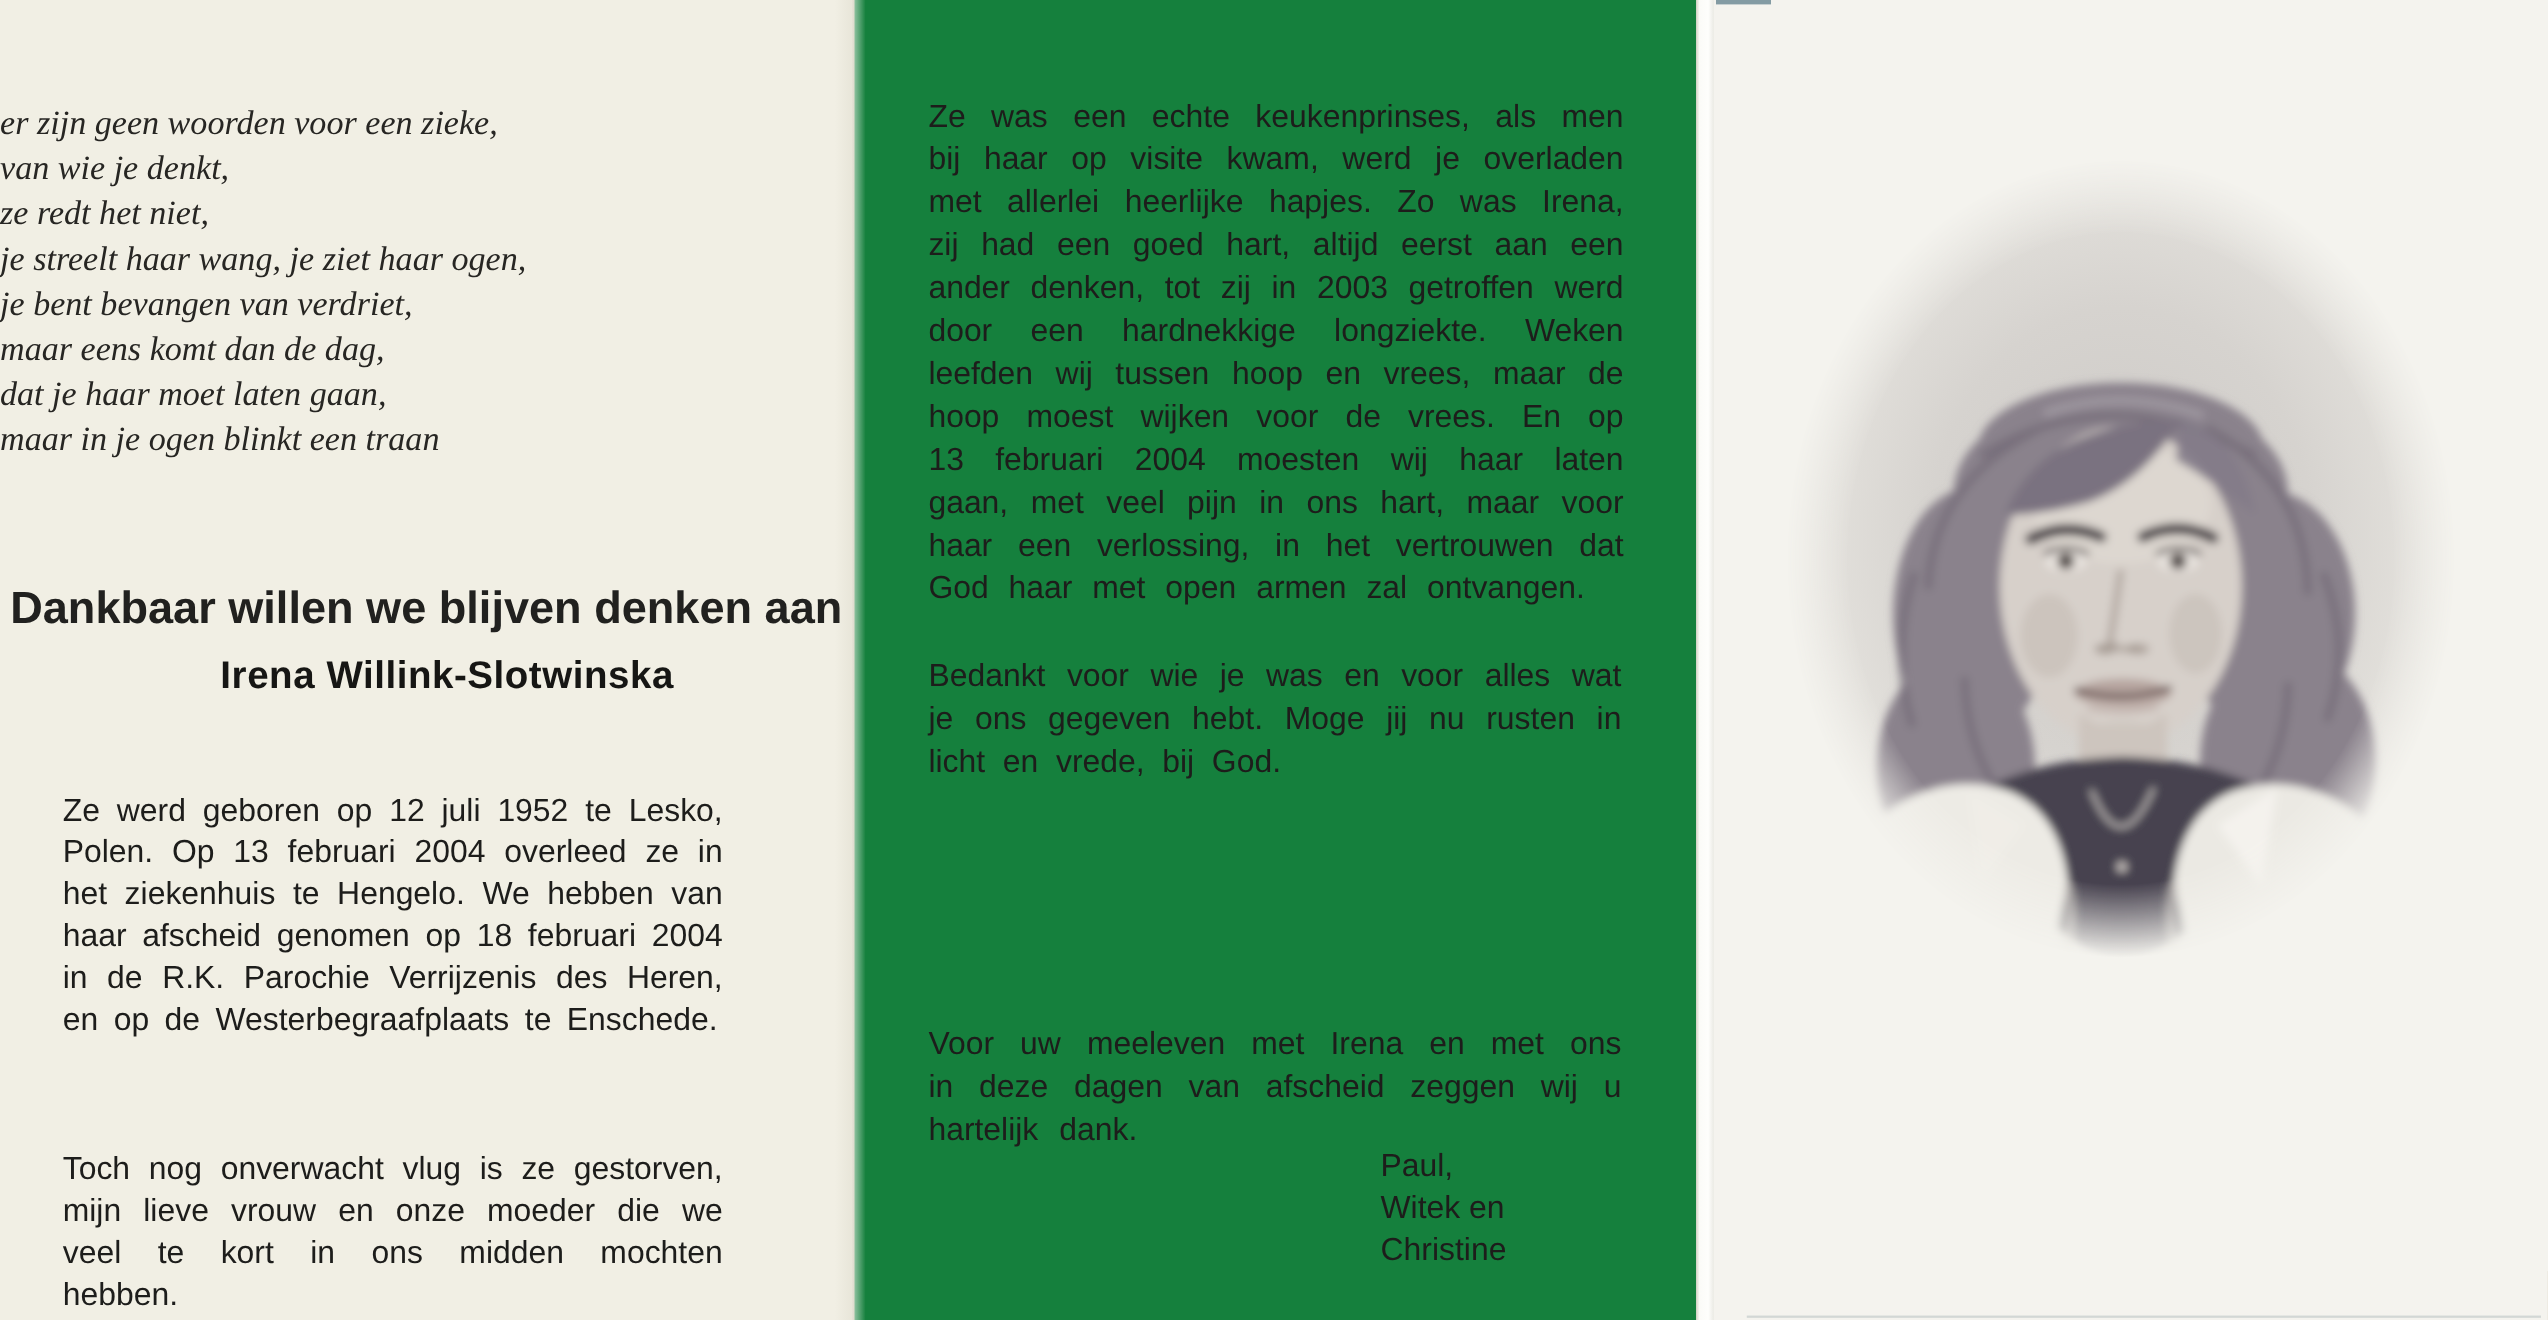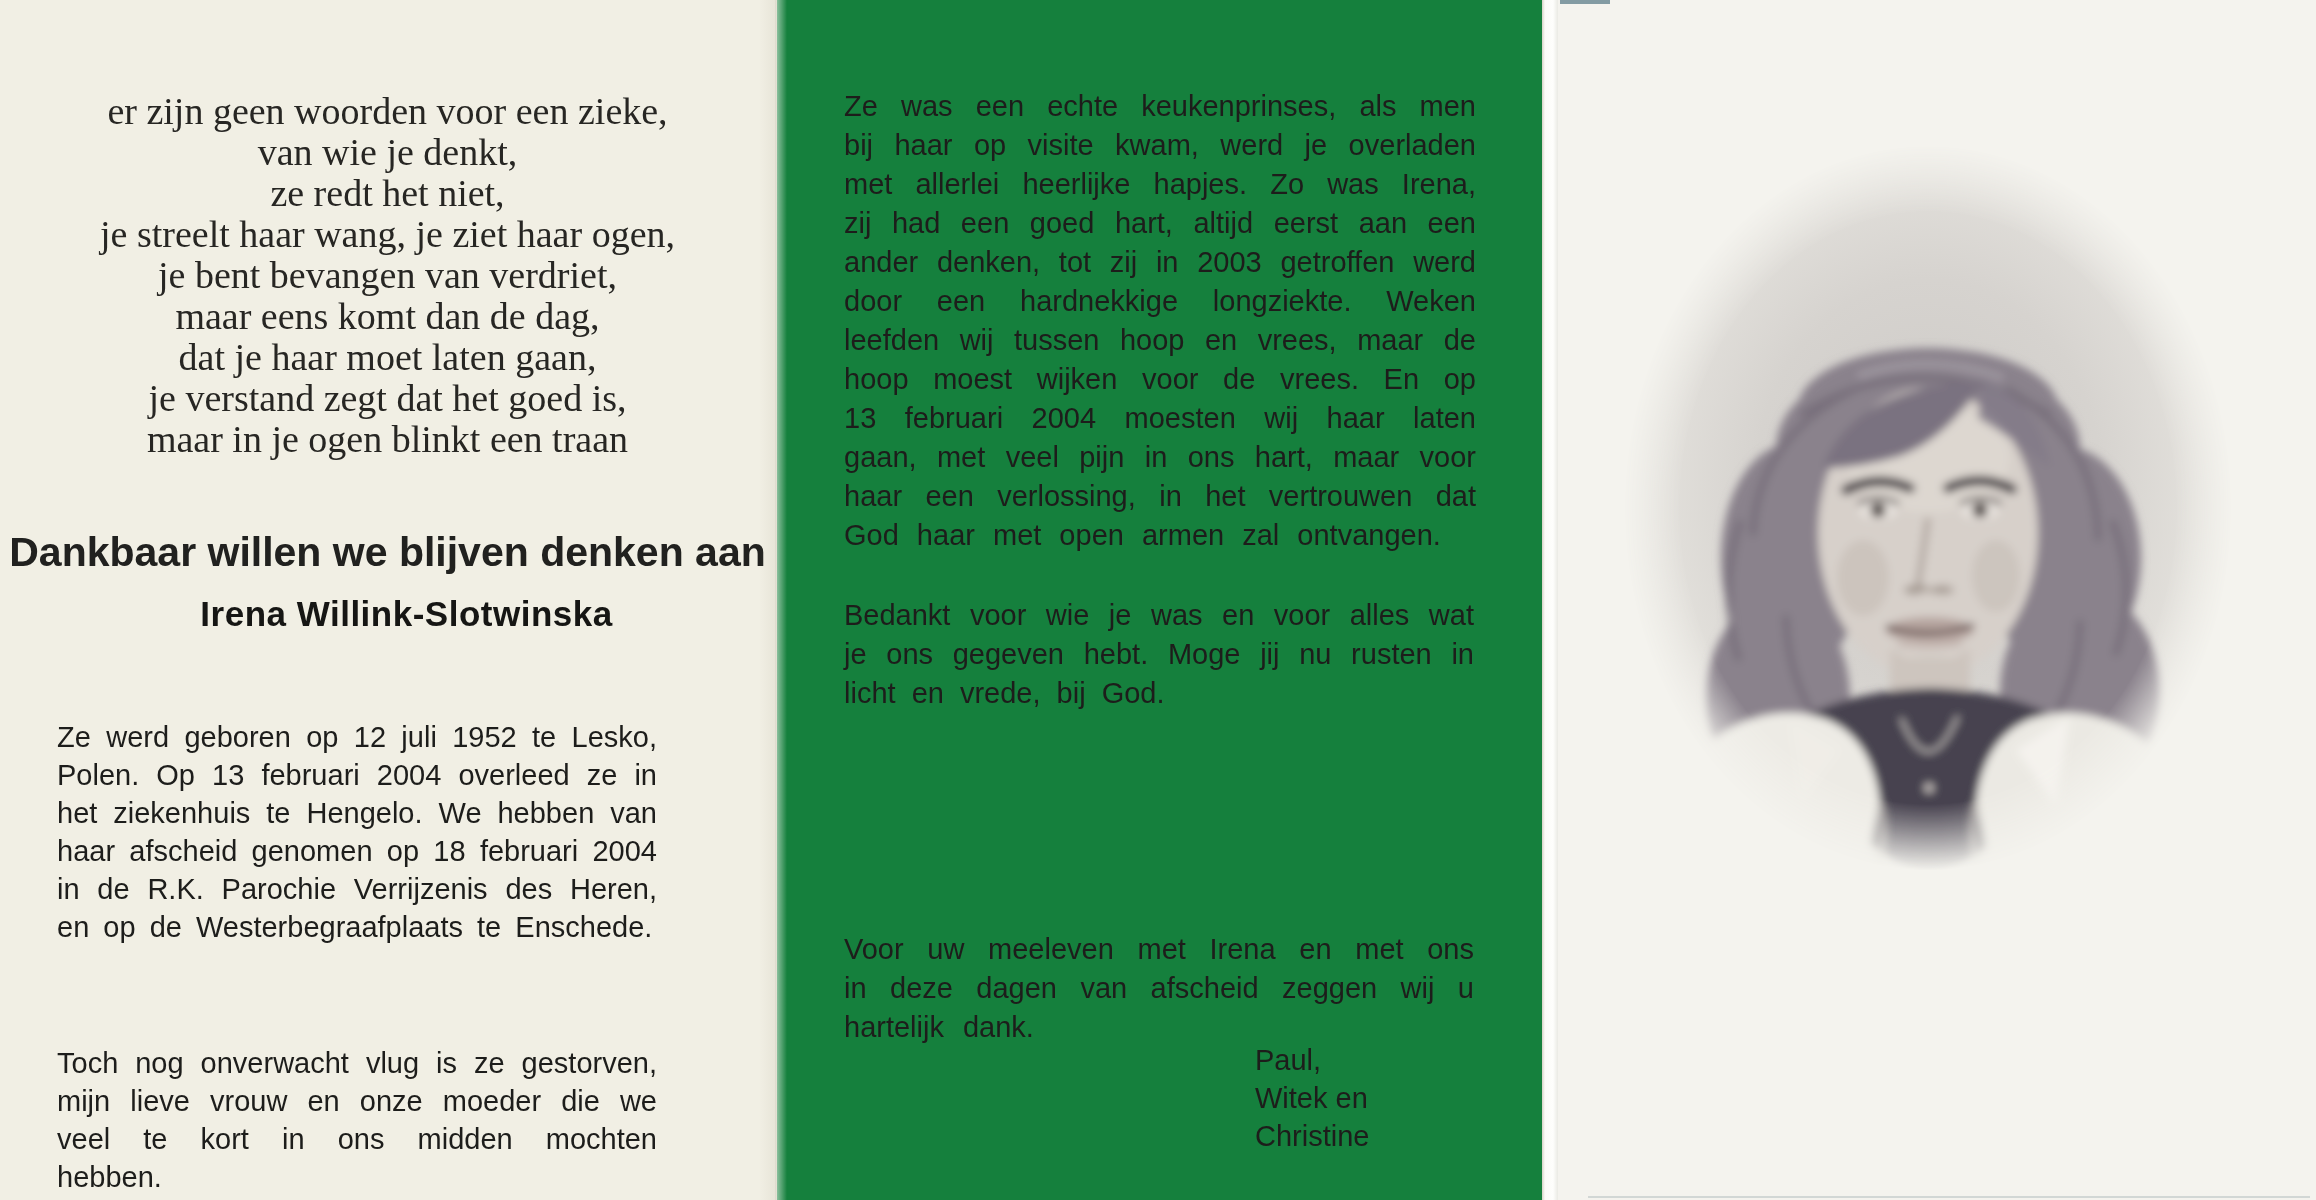--- a/index.html
+++ b/index.html
@@ -11,23 +11,23 @@
         background:linear-gradient(to right,rgba(190,185,165,0),rgba(190,185,165,.18));}
   .fold{position:absolute;top:0;left:775px;width:2px;height:1200px;
         background:linear-gradient(to right,#dcd9cc,#e6e3d6);}
   .panel.middle{left:777px;width:765px;background:#15803d;}
   .panel.middle::before{content:"";position:absolute;left:0;top:0;bottom:0;width:10px;
         background:linear-gradient(to right,rgba(255,255,252,.5),rgba(255,255,252,0));}
   .gap{position:absolute;top:0;left:1542px;width:16px;height:1200px;
         background:linear-gradient(to right,#d6d3c6 0px,#fbfbf8 3px,#fefefc 11px,#eaeae4 16px);}
   .panel.right{left:1558px;width:758px;background:#f4f3ee;}
 
-  .poem{position:absolute;top:91px;left:0;right:0;text-align:center;
-        font-family:"Liberation Serif",serif;
-        font-size:38px;line-height:41px;color:#272623;}
+  .poem{position:absolute;top:91px;left:0;right:0;text-align:left;
+        font-family:"Liberation Serif",serif;font-style:italic;
+        font-size:31px;line-height:41px;color:#272623;}
   .intro{position:absolute;top:533px;left:0;right:0;text-align:center;
         font-size:41px;line-height:38px;color:#21211f;font-weight:bold;}
   .name{position:absolute;top:592px;left:0;right:0;text-align:center;
         font-size:35px;line-height:44px;font-weight:bold;letter-spacing:.5px;color:#161614;padding-left:38px;}
   .body{font-size:29px;line-height:38px;color:#1d1d1b;margin:0;
         text-align:justify;text-align-last:left;}
   .bio{position:absolute;top:718px;left:57px;width:600px;word-spacing:6px;}
   .tribute{position:absolute;top:1044px;left:57px;width:600px;word-spacing:6px;}
 
   .middle .body{line-height:39px;}
@@ -50,21 +50,20 @@
 
   <section class="panel left">
     <div class="poem">
       <div>er zijn geen woorden voor een zieke,</div>
       <div>van wie je denkt,</div>
       <div>ze redt het niet,</div>
       <div>je streelt haar wang, je ziet haar ogen,</div>
       <div>je bent bevangen van verdriet,</div>
       <div>maar eens komt dan de dag,</div>
       <div>dat je haar moet laten gaan,</div>
-      <div>je verstand zegt dat het goed is,</div>
       <div>maar in je ogen blinkt een traan</div>
     </div>
     <div class="intro">Dankbaar willen we blijven denken aan</div>
     <div class="name">Irena Willink-Slotwinska</div>
     <p class="body bio">Ze werd geboren op 12 juli 1952 te Lesko, Polen. Op 13 februari 2004 overleed ze in het ziekenhuis te Hengelo. We hebben van haar afscheid genomen op 18 februari 2004 in de R.K. Parochie Verrijzenis des Heren, en op de Westerbegraafplaats te Enschede.</p>
     <p class="body tribute">Toch nog onverwacht vlug is ze gestorven, mijn lieve vrouw en onze moeder die we veel te kort in ons midden mochten hebben.</p>
   </section>
 
   <div class="fold"></div>
 

